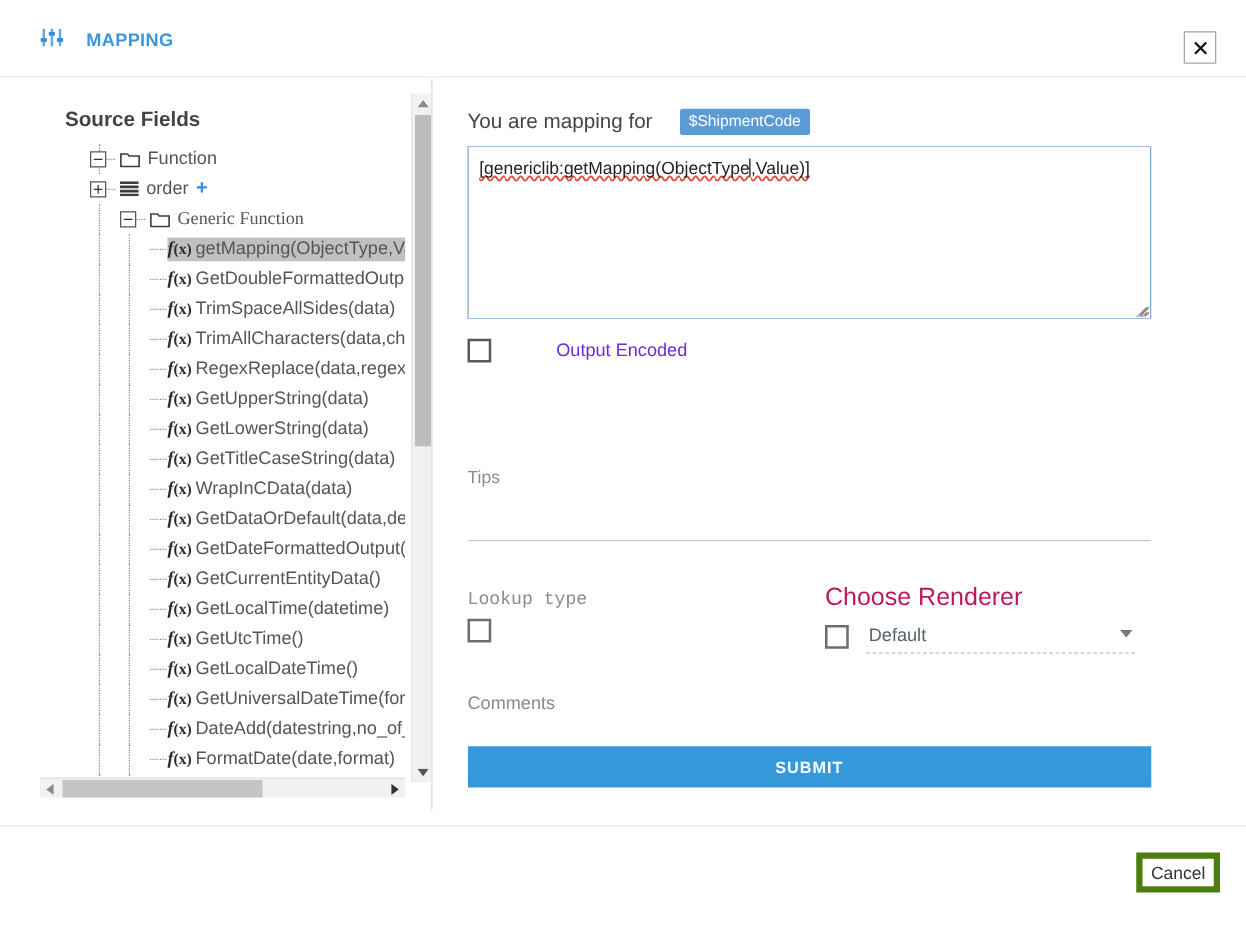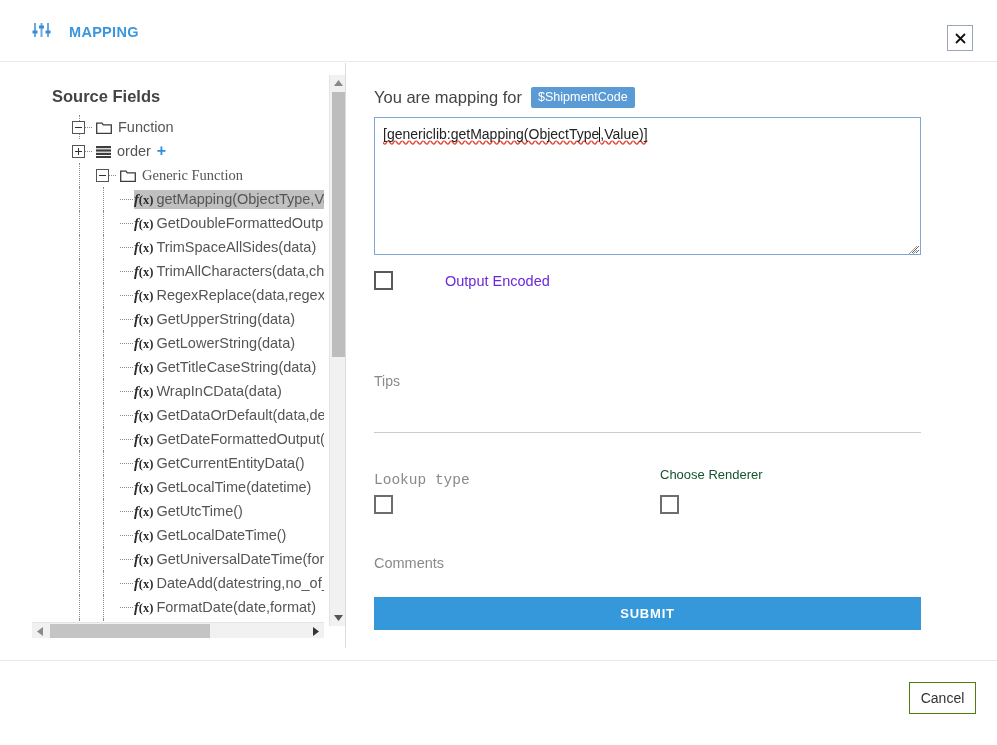--- a/index.html
+++ b/index.html
@@ -175,21 +175,21 @@
     cursor: pointer;
   }
 
   
   .form {
     position: absolute; left: 374px; top: 63px;
     width: 600px; height: 585px;
   }
   .mapping-for {
     position: absolute; left: 0; top: 24px;
-    display: flex; align-items: center; gap: 9px;
+    display: flex; align-items: center; gap: 22px;
   }
   .mapping-for-text { font-size: 16.5px; color: #444444; }
   .chip {
     background: #5b9bd5;
     color: #ffffff;
     font-size: 12.5px;
     padding: 3px 7px 4px 7px;
     border-radius: 2px;
     white-space: nowrap;
   }
@@ -253,21 +253,21 @@
     padding: 0 2px;
     outline: none;
   }
 
   .lookup-label {
     position: absolute; left: 0; top: 409px;
     font-size: 14.5px; color: #8a8a8a; font-family: Liberation Mono, monospace;
   }
   .renderer-label {
     position: absolute; left: 286px; top: 404px;
-    font-size: 13px; color: #14532d;
+    font-size: 20px; color: #be185d;
   }
   .lookup-row {
     position: absolute; left: 0; top: 432px;
     display: flex; align-items: center; gap: 14px;
   }
   .renderer-row {
     position: absolute; left: 286px; top: 432px;
     display: flex; align-items: center; gap: 14px;
   }
   .select-wrap {
@@ -322,21 +322,21 @@
   .footer {
     position: absolute; left: 0; bottom: 0;
     width: 997px; height: 85px;
     border-top: 1px solid #e8e8e8;
     background: #ffffff;
   }
   .cancel-btn {
     position: absolute; right: 21px; top: 21px;
     width: 67px; height: 32px;
     background: #ffffff;
-    border: 1px solid #4d7c0f;
+    border: 5px solid #4d7c0f;
     font-size: 14px;
     color: #333333;
     cursor: pointer;
     font-family: "Liberation Sans", sans-serif;
   }
 </style>
 </head>
 <body>
 
 <div class="dialog">
@@ -635,20 +635,24 @@
     <input class="tips-field" type="text" value="" style="">
 
     <div class="lookup-label">Lookup type</div>
     <div class="lookup-row">
       <span class="cbox thin"></span>
     </div>
 
     <div class="renderer-label">Choose Renderer</div>
     <div class="renderer-row">
       <span class="cbox thin"></span>
+      <span class="select-wrap dashed">
+        <span class="select-text">Default</span>
+        <span class="select-caret"></span>
+      </span>
     </div>
 
     <div class="comments-label">Comments</div>
     <textarea class="comments-field" placeholder="" style=""></textarea>
 
     <button class="submit-btn">SUBMIT</button>
   </div>
 
   <div class="footer">
     <button class="cancel-btn">Cancel</button>

